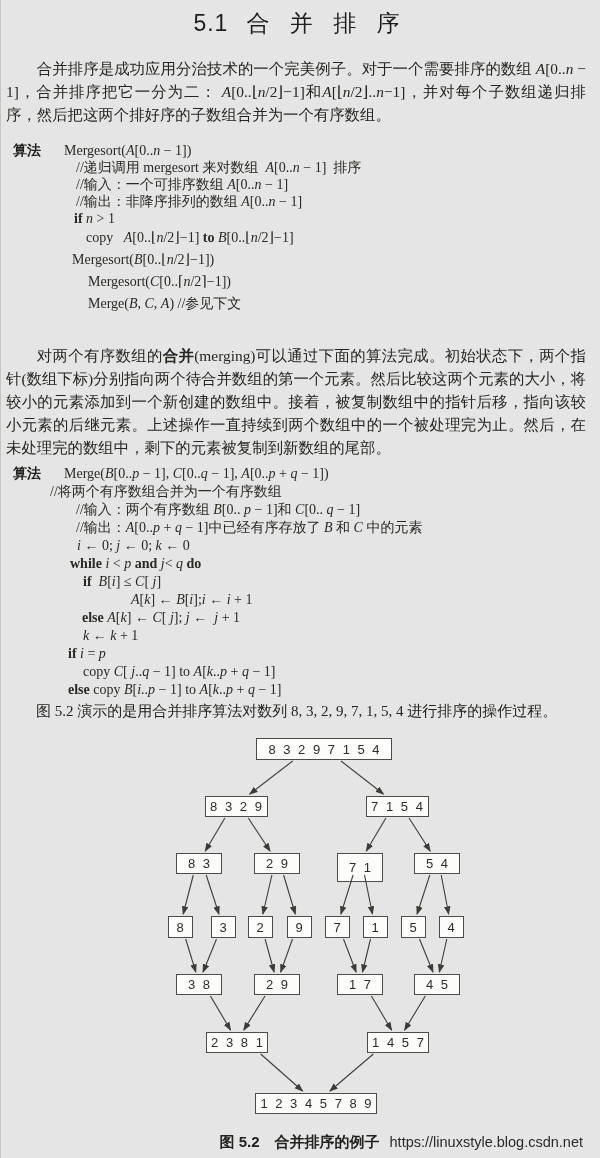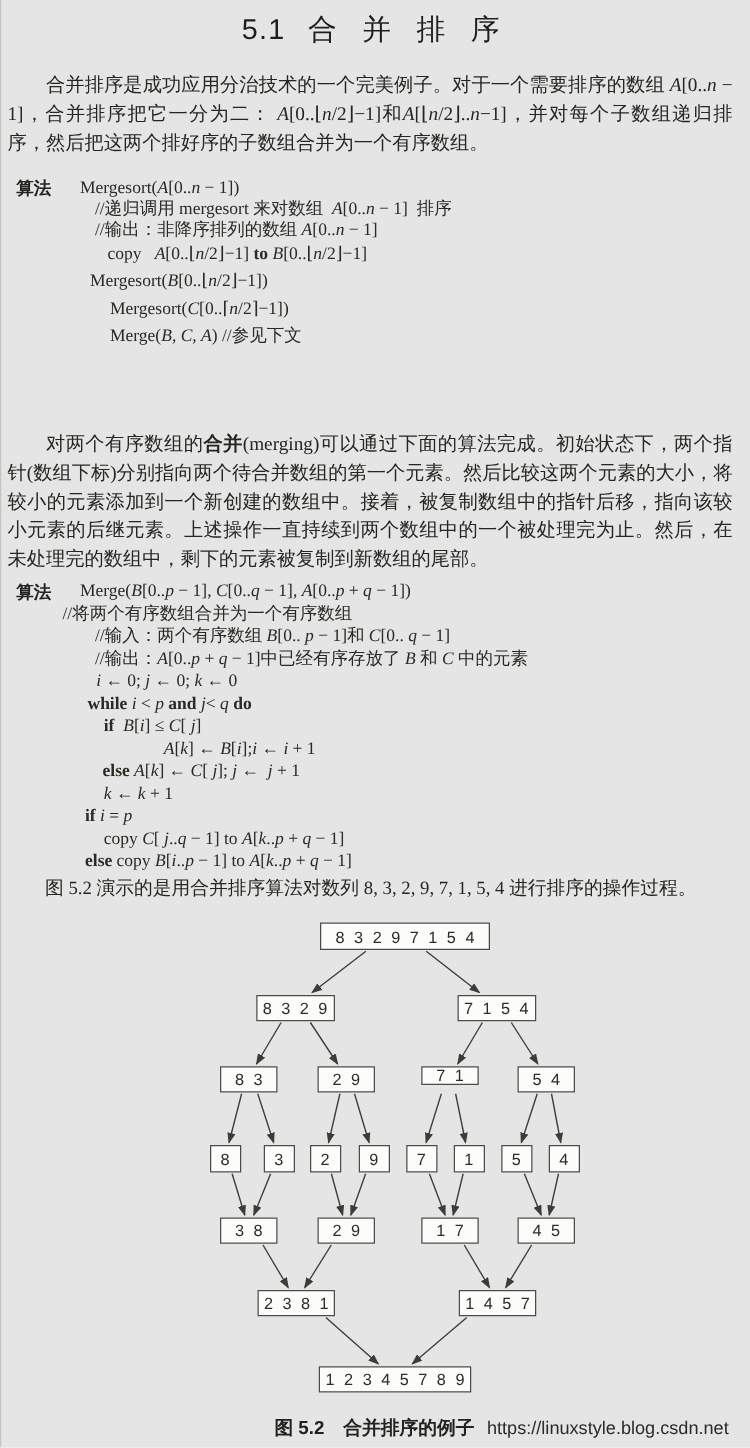--- a/index.html
+++ b/index.html
@@ -59,21 +59,23 @@
     <span class="t-num">5.1</span><span class="t-cjk">合 并 排 序</span>
   </div>
 
   <p class="body p1"><span>合并排序是成功应用分治技术的一个完美例子。对于一个需要排序的数组 </span><span class="s-i">A</span><span>[0..</span><span class="s-i">n</span><span> − 1]，合并排序把它一分为二： </span><span class="s-i">A</span><span>[0..⌊</span><span class="s-i">n</span><span>/2⌋−1]和</span><span class="s-i">A</span><span>[⌊</span><span class="s-i">n</span><span>/2⌋..</span><span class="s-i">n</span><span>−1]，并对每个子数组递归排序，然后把这两个排好序的子数组合并为一个有序数组。</span></p>
 
   <div class="algo" style="top:142px">
     <span class="algo-label">算法</span>
     <div class="algo-code">
         <div class="code-line" style="padding-left: 64px; height: 17px; line-height: 17px;"><span>Mergesort(</span><span class="s-i">A</span><span>[0..</span><span class="s-i">n</span><span> − 1])</span></div>
         <div class="code-line" style="padding-left: 76px; height: 17px; line-height: 17px;"><span>//递归调用 mergesort 来对数组  </span><span class="s-i">A</span><span>[0..</span><span class="s-i">n</span><span> − 1]  排序</span></div>
+        <div class="code-line" style="padding-left: 76px; height: 17px; line-height: 17px;"><span>//输入：一个可排序数组 </span><span class="s-i">A</span><span>[0..</span><span class="s-i">n</span><span> − 1]</span></div>
         <div class="code-line" style="padding-left: 76px; height: 17px; line-height: 17px;"><span>//输出：非降序排列的数组 </span><span class="s-i">A</span><span>[0..</span><span class="s-i">n</span><span> − 1]</span></div>
+        <div class="code-line" style="padding-left: 74px; height: 17px; line-height: 17px;"><span class="s-b">if </span><span class="s-i">n</span><span> &gt; 1</span></div>
         <div class="code-line" style="padding-left: 86px; height: 22px; line-height: 22px;"><span>copy   </span><span class="s-i">A</span><span>[0..⌊</span><span class="s-i">n</span><span>/2⌋−1] </span><span class="s-b">to </span><span class="s-i">B</span><span>[0..⌊</span><span class="s-i">n</span><span>/2⌋−1]</span></div>
         <div class="code-line" style="padding-left: 72px; height: 22px; line-height: 22px;"><span>Mergesort(</span><span class="s-i">B</span><span>[0..⌊</span><span class="s-i">n</span><span>/2⌋−1])</span></div>
         <div class="code-line" style="padding-left: 88px; height: 22px; line-height: 22px;"><span>Mergesort(</span><span class="s-i">C</span><span>[0..⌈</span><span class="s-i">n</span><span>/2⌉−1])</span></div>
         <div class="code-line" style="padding-left: 88px; height: 22px; line-height: 22px;"><span>Merge(</span><span class="s-i">B</span><span>, </span><span class="s-i">C</span><span>, </span><span class="s-i">A</span><span>) //参见下文</span></div>
       </div>
   </div>
 
   <p class="body p2"><span>对两个有序数组的</span><span class="s-b">合并</span><span>(merging)可以通过下面的算法完成。初始状态下，两个指针(数组下标)分别指向两个待合并数组的第一个元素。然后比较这两个元素的大小，将较小的元素添加到一个新创建的数组中。接着，被复制数组中的指针后移，指向该较小元素的后继元素。上述操作一直持续到两个数组中的一个被处理完为止。然后，在未处理完的数组中，剩下的元素被复制到新数组的尾部。</span></p>
 
   <div class="algo" style="top:465px">
@@ -96,21 +98,21 @@
   </div>
 
   <p class="body fig-intro"><span>图 5.2 演示的是用合并排序算法对数列 8, 3, 2, 9, 7, 1, 5, 4 进行排序的操作过程。</span></p>
 
   <div id="diagram">
       <div class="node" style="left: 256px; top: 738px; width: 136px; height: 22px; border-color: rgb(77, 75, 69);">8 3 2 9 7 1 5 4</div>
       <div class="node" style="left: 204.5px; top: 796px; width: 63px; height: 21px; border-color: rgb(77, 75, 69);">8 3 2 9</div>
       <div class="node" style="left: 365.5px; top: 796px; width: 63px; height: 21px; border-color: rgb(77, 75, 69);">7 1 5 4</div>
       <div class="node" style="left: 176px; top: 853px; width: 46px; height: 21px; border-color: rgb(77, 75, 69);">8 3</div>
       <div class="node" style="left: 254px; top: 853px; width: 46px; height: 21px; border-color: rgb(77, 75, 69);">2 9</div>
-      <div class="node" style="left: 337px; top: 853px; width: 46px; height: 15px; border-color: rgb(77, 75, 69);">7 1</div>
+      <div class="node" style="left: 337px; top: 853px; width: 46px; height: 29px; border-color: rgb(77, 75, 69);">7 1</div>
       <div class="node" style="left: 414px; top: 853px; width: 46px; height: 21px; border-color: rgb(77, 75, 69);">5 4</div>
       <div class="node" style="left: 167.5px; top: 916px; width: 25px; height: 22px; border-color: rgb(77, 75, 69);">8</div>
       <div class="node" style="left: 210.5px; top: 916px; width: 25px; height: 22px; border-color: rgb(77, 75, 69);">3</div>
       <div class="node" style="left: 247.5px; top: 916px; width: 25px; height: 22px; border-color: rgb(77, 75, 69);">2</div>
       <div class="node" style="left: 286.5px; top: 916px; width: 25px; height: 22px; border-color: rgb(77, 75, 69);">9</div>
       <div class="node" style="left: 324.5px; top: 916px; width: 25px; height: 22px; border-color: rgb(77, 75, 69);">7</div>
       <div class="node" style="left: 362.5px; top: 916px; width: 25px; height: 22px; border-color: rgb(77, 75, 69);">1</div>
       <div class="node" style="left: 400.5px; top: 916px; width: 25px; height: 22px; border-color: rgb(77, 75, 69);">5</div>
       <div class="node" style="left: 438.5px; top: 916px; width: 25px; height: 22px; border-color: rgb(77, 75, 69);">4</div>
       <div class="node" style="left: 176px; top: 974px; width: 46px; height: 21px; border-color: rgb(77, 75, 69);">3 8</div>

